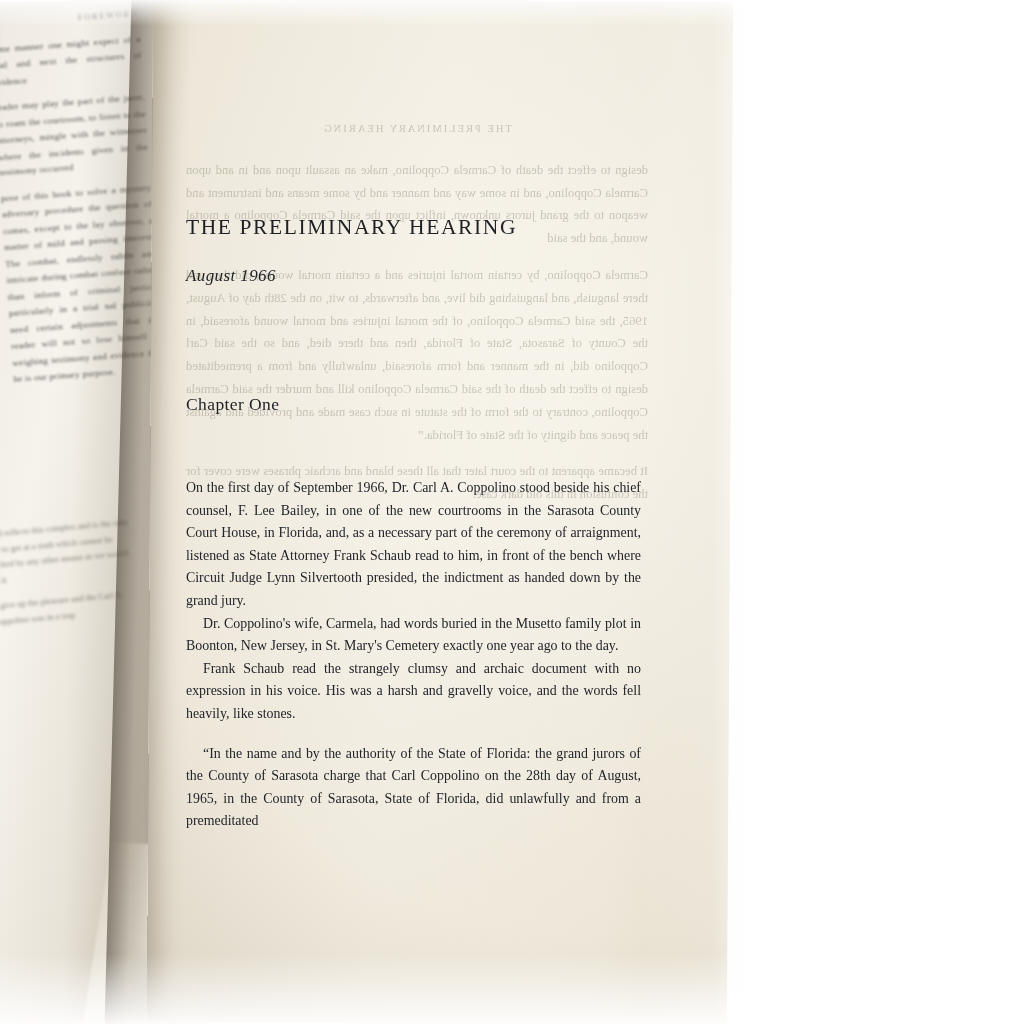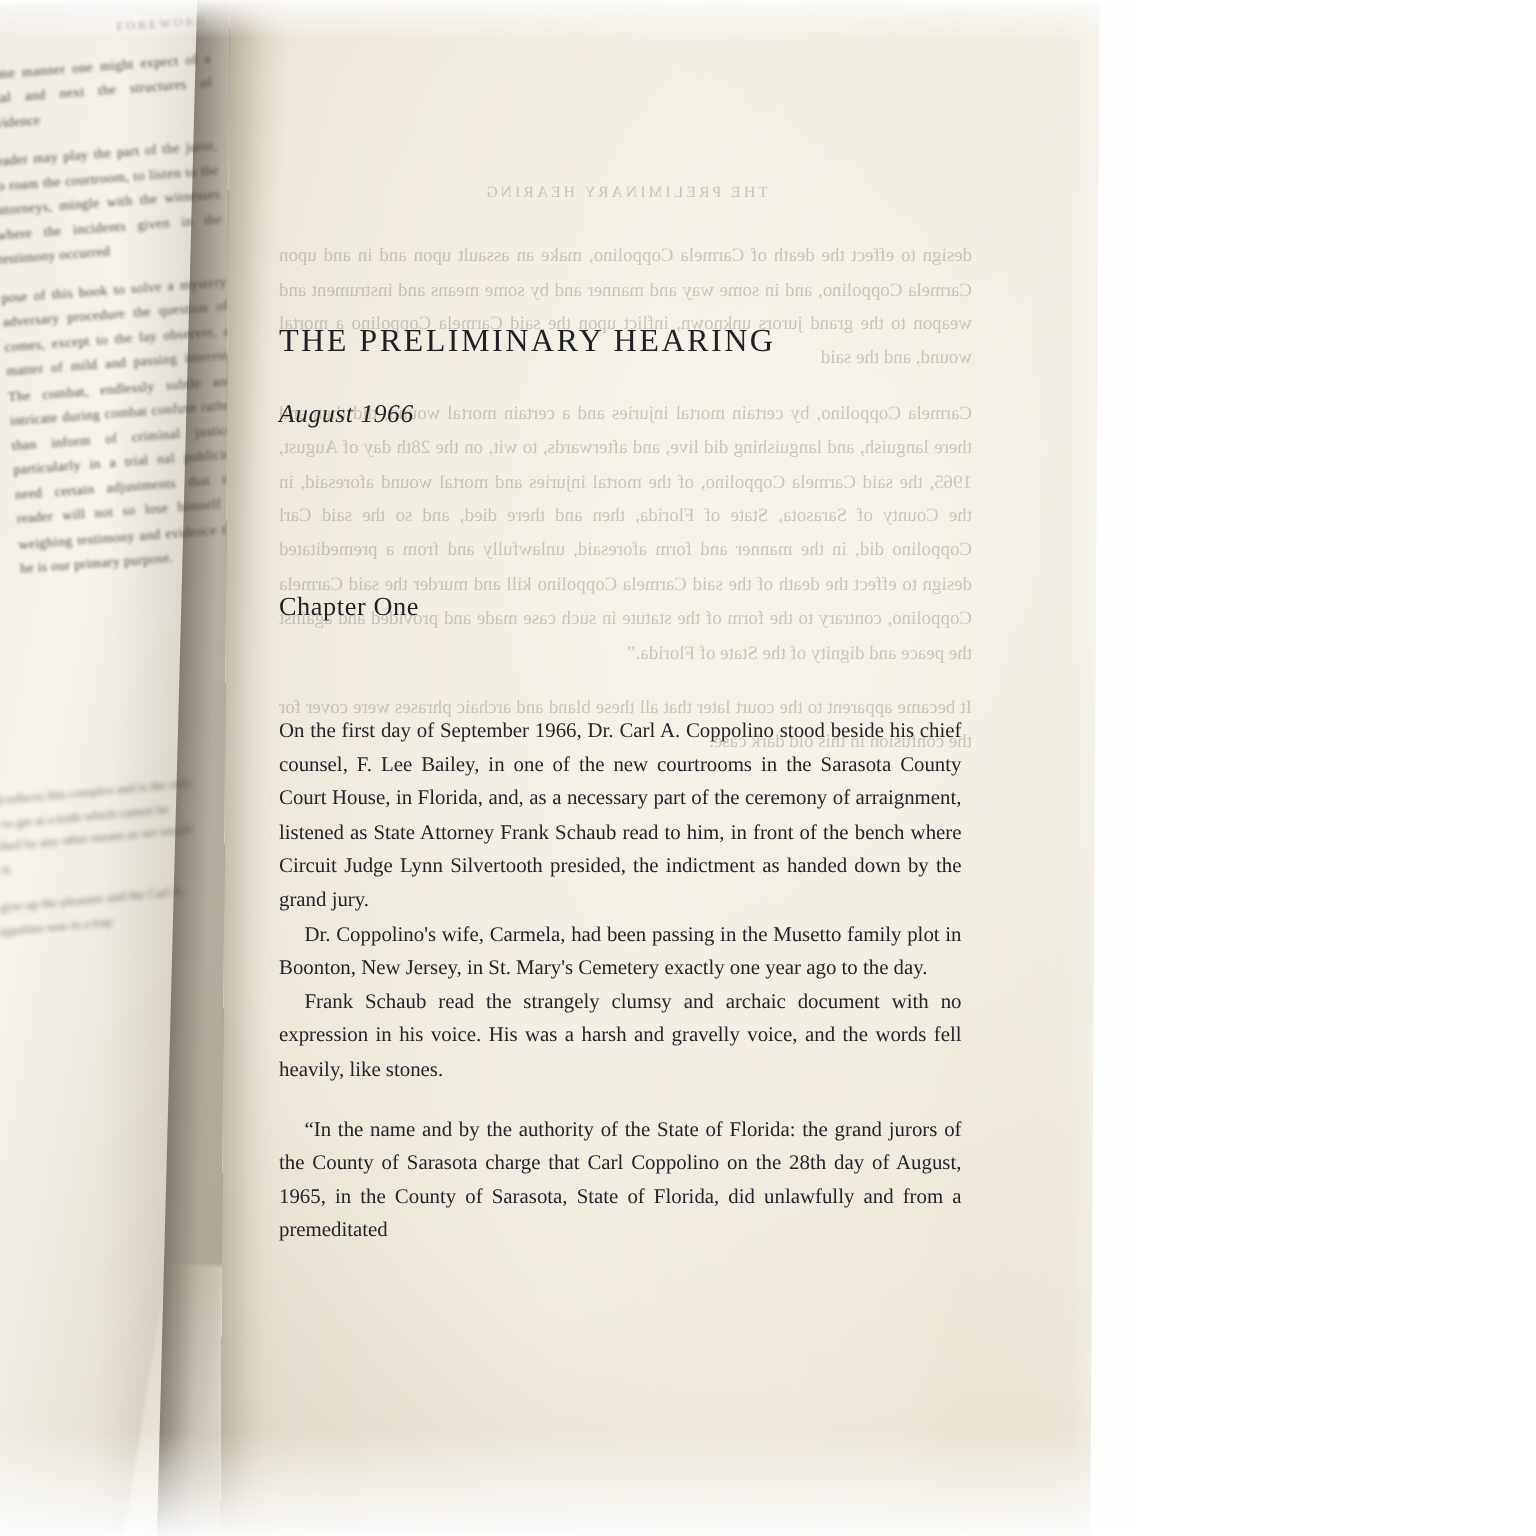--- a/index.html
+++ b/index.html
@@ -233,21 +233,21 @@
     <p>Carmela Coppolino, by certain mortal injuries and a certain mortal wound, did then and there languish, and languishing did live, and afterwards, to wit, on the 28th day of August, 1965, the said Carmela Coppolino, of the mortal injuries and mortal wound aforesaid, in the County of Sarasota, State of Florida, then and there died, and so the said Carl Coppolino did, in the manner and form aforesaid, unlawfully and from a premeditated design to effect the death of the said Carmela Coppolino kill and murder the said Carmela Coppolino, contrary to the form of the statute in such case made and provided and against the peace and dignity of the State of Florida.”</p>
     <p>It became apparent to the court later that all these bland and archaic phrases were cover for the confusion in this old dark case.</p>
   </div>
 
   <div class="content">
     <div class="chapter-title">THE PRELIMINARY HEARING</div>
     <div class="date-line">August 1966</div>
     <div class="chapter-label">Chapter One</div>
     <div class="body-text">
       <p>On the first day of September 1966, Dr. Carl A. Coppolino stood beside his chief counsel, F. Lee Bailey, in one of the new courtrooms in the Sarasota County Court House, in Florida, and, as a necessary part of the ceremony of arraignment, listened as State Attorney Frank Schaub read to him, in front of the bench where Circuit Judge Lynn Silvertooth presided, the indictment as handed down by the grand jury.</p>
-      <p class="indent">Dr. Coppolino's wife, Carmela, had been passing in the Musetto family plot in Boonton, New Jersey, in St. Mary's Cemetery exactly one year ago to the day.</p>
+      <p class="indent">Dr. Coppolino's wife, Carmela, had words buried in the Musetto family plot in Boonton, New Jersey, in St. Mary's Cemetery exactly one year ago to the day.</p>
       <p class="indent">Frank Schaub read the strangely clumsy and archaic document with no expression in his voice. His was a harsh and gravelly voice, and the words fell heavily, like stones.</p>
       <p class="indent gap">“In the name and by the authority of the State of Florida: the grand jurors of the County of Sarasota charge that Carl Coppolino on the 28th day of August, 1965, in the County of Sarasota, State of Florida, did unlawfully and from a premeditated</p>
     </div>
   </div>
 
   <div class="right-white"></div>
   <div class="focus-fade"></div>
   <div class="top-fade"></div>
   <div class="bottom-fade"></div>
 </div>

